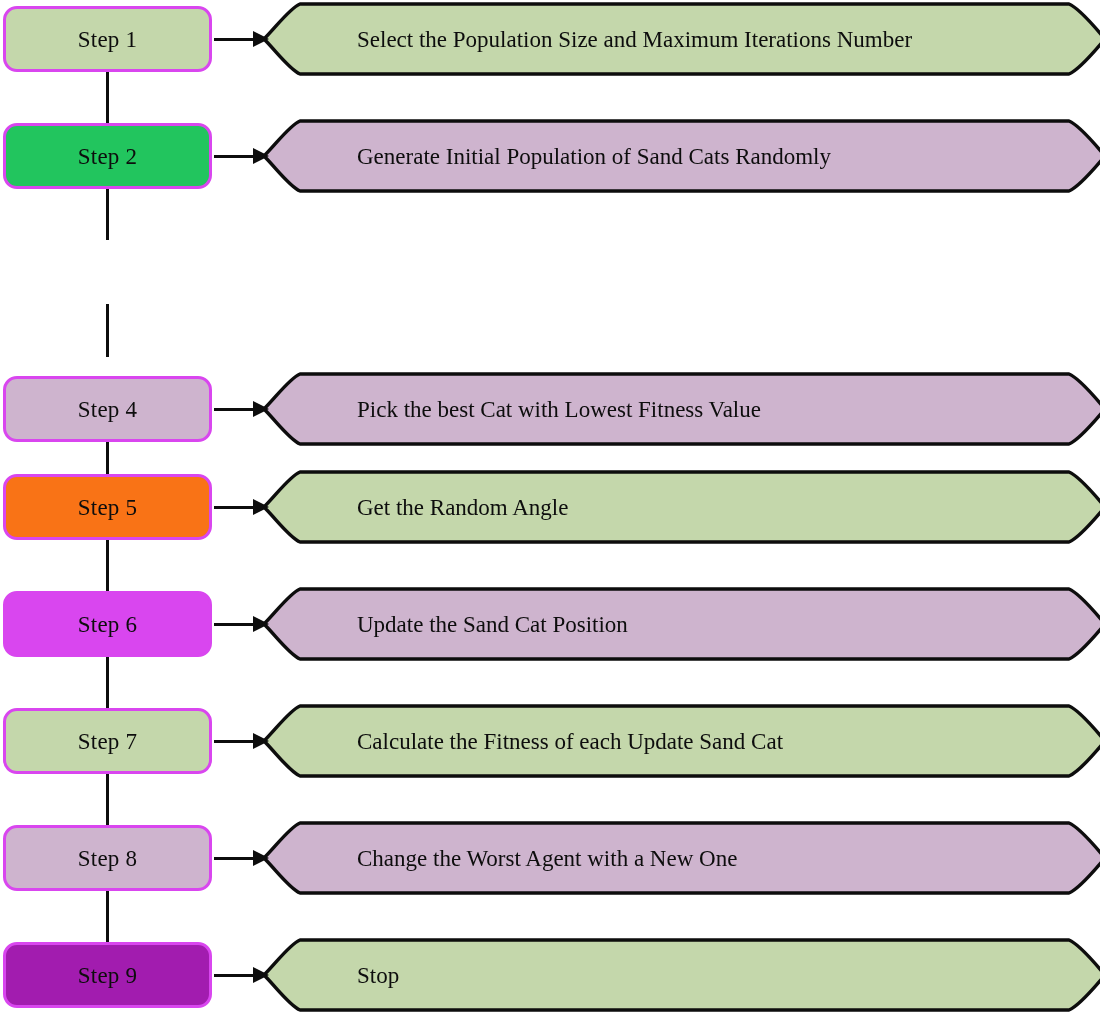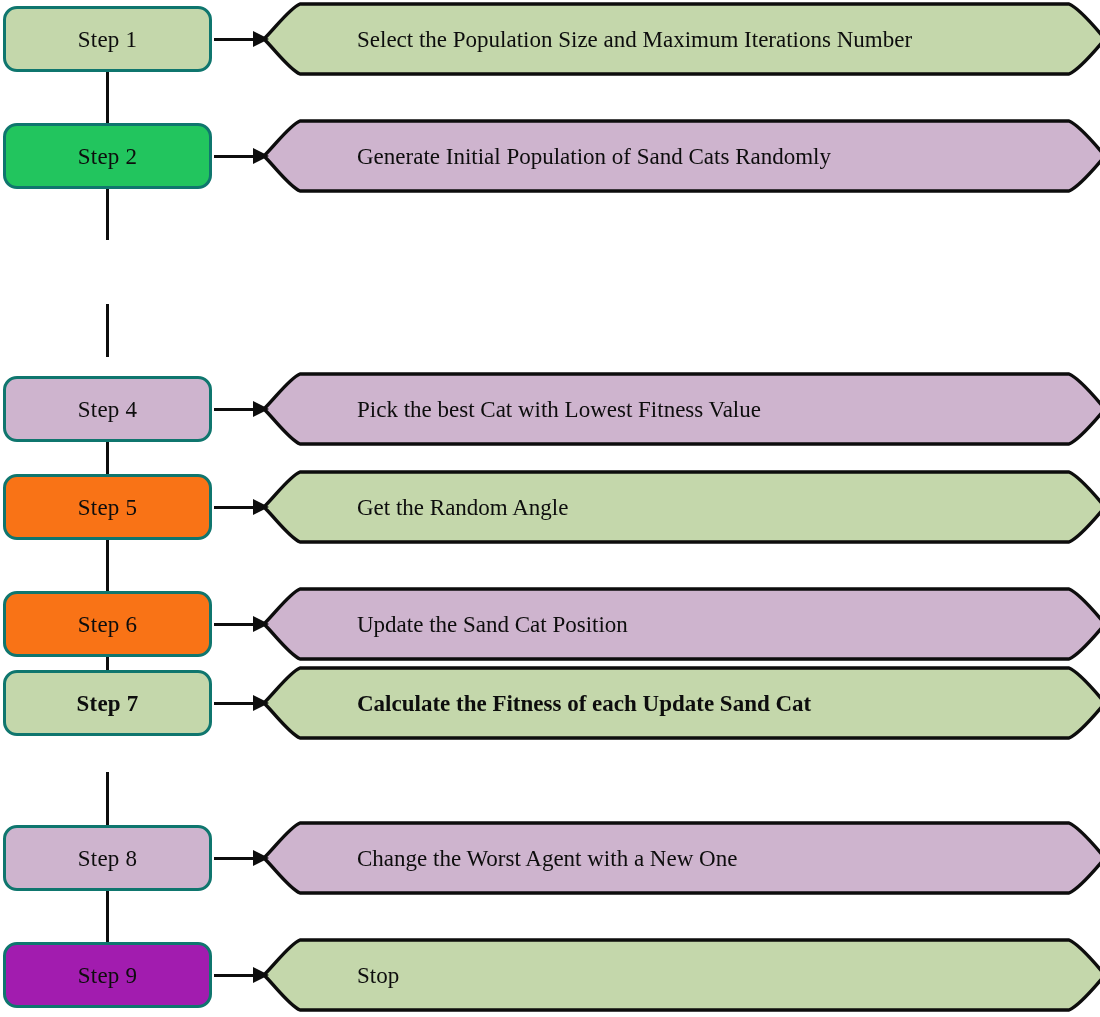--- a/index.html
+++ b/index.html
@@ -39,21 +39,21 @@
   }
 
   
   .step-box {
     position: absolute;
     left: 3px;
     top: 6px;
     width: 209px;
     height: 66px;
     box-sizing: border-box;
-    border: 3px solid #0f766e;
+    border: 3px solid #d946ef;
     border-radius: 14px;
     display: flex;
     align-items: center;
     justify-content: center;
     z-index: 4;
   }
   .step-box .step-label {
     font-size: 23px;
     color: #0d0d0d;
     letter-spacing: 0.2px;
@@ -185,35 +185,35 @@
         <div class="head"></div>
       </div>
       <div class="banner">
         <svg viewBox="0 0 845 74" preserveAspectRatio="none">
           <path d="M 38 2 L 807 2 C 817 6 833 25 843 37 C 833 49 817 68 807 72 L 38 72 C 28 68 14 49 2 37 C 14 25 28 6 38 2 Z" fill="#c4d7ab" stroke="#0d0d0d" stroke-width="3.5" stroke-linejoin="round"></path>
         </svg>
         <div class="banner-text">Get the Random Angle</div>
       </div>
     </div>
     <div class="flow-row" style="top: 585px;">
-      <div class="step-box" style="background: #f97316;">
+      <div class="step-box" style="background: #d946ef;">
         <span class="step-label">Step 6</span>
       </div>
       <div class="arrow">
         <div class="shaft"></div>
         <div class="head"></div>
       </div>
       <div class="banner">
         <svg viewBox="0 0 845 74" preserveAspectRatio="none">
           <path d="M 38 2 L 807 2 C 817 6 833 25 843 37 C 833 49 817 68 807 72 L 38 72 C 28 68 14 49 2 37 C 14 25 28 6 38 2 Z" fill="#ceb4ce" stroke="#0d0d0d" stroke-width="3.5" stroke-linejoin="round"></path>
         </svg>
         <div class="banner-text">Update the Sand Cat Position</div>
       </div>
     </div>
-    <div class="flow-row" style="top: 664px; font-weight: bold;">
+    <div class="flow-row" style="top: 702px;">
       <div class="step-box" style="background: rgb(196, 215, 171);">
         <span class="step-label">Step 7</span>
       </div>
       <div class="arrow">
         <div class="shaft"></div>
         <div class="head"></div>
       </div>
       <div class="banner">
         <svg viewBox="0 0 845 74" preserveAspectRatio="none">
           <path d="M 38 2 L 807 2 C 817 6 833 25 843 37 C 833 49 817 68 807 72 L 38 72 C 28 68 14 49 2 37 C 14 25 28 6 38 2 Z" fill="#c4d7ab" stroke="#0d0d0d" stroke-width="3.5" stroke-linejoin="round"></path>

